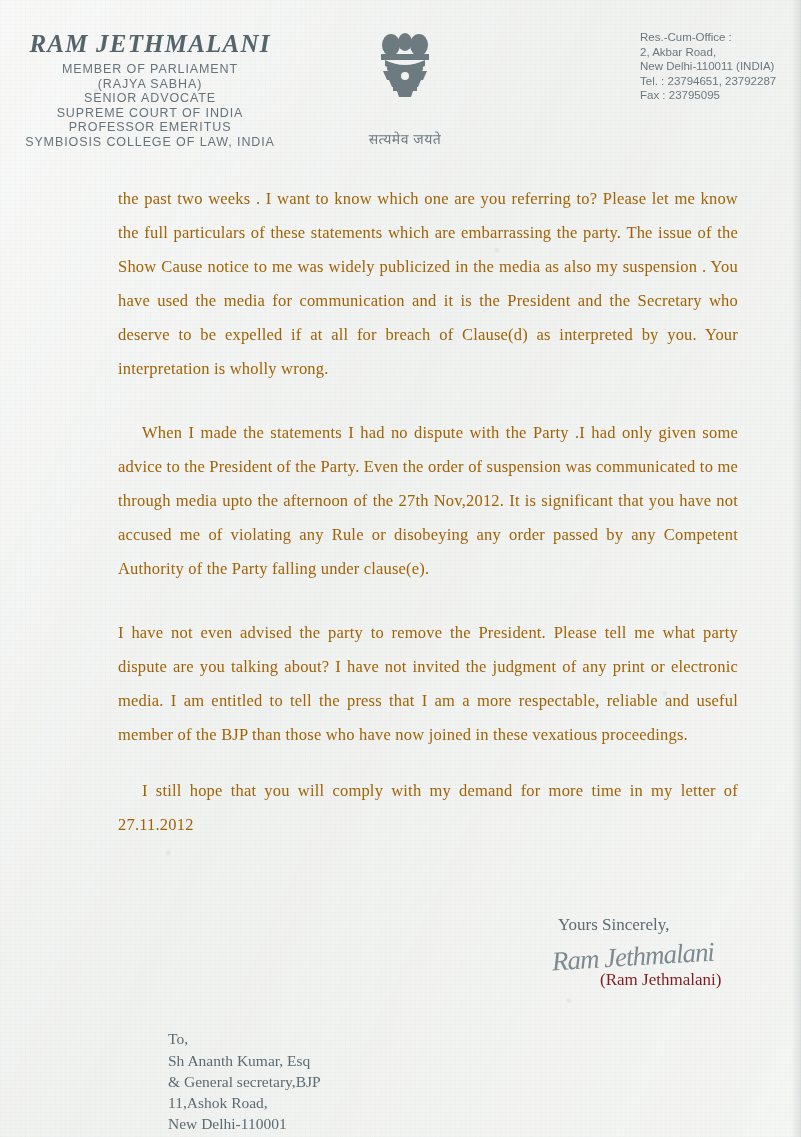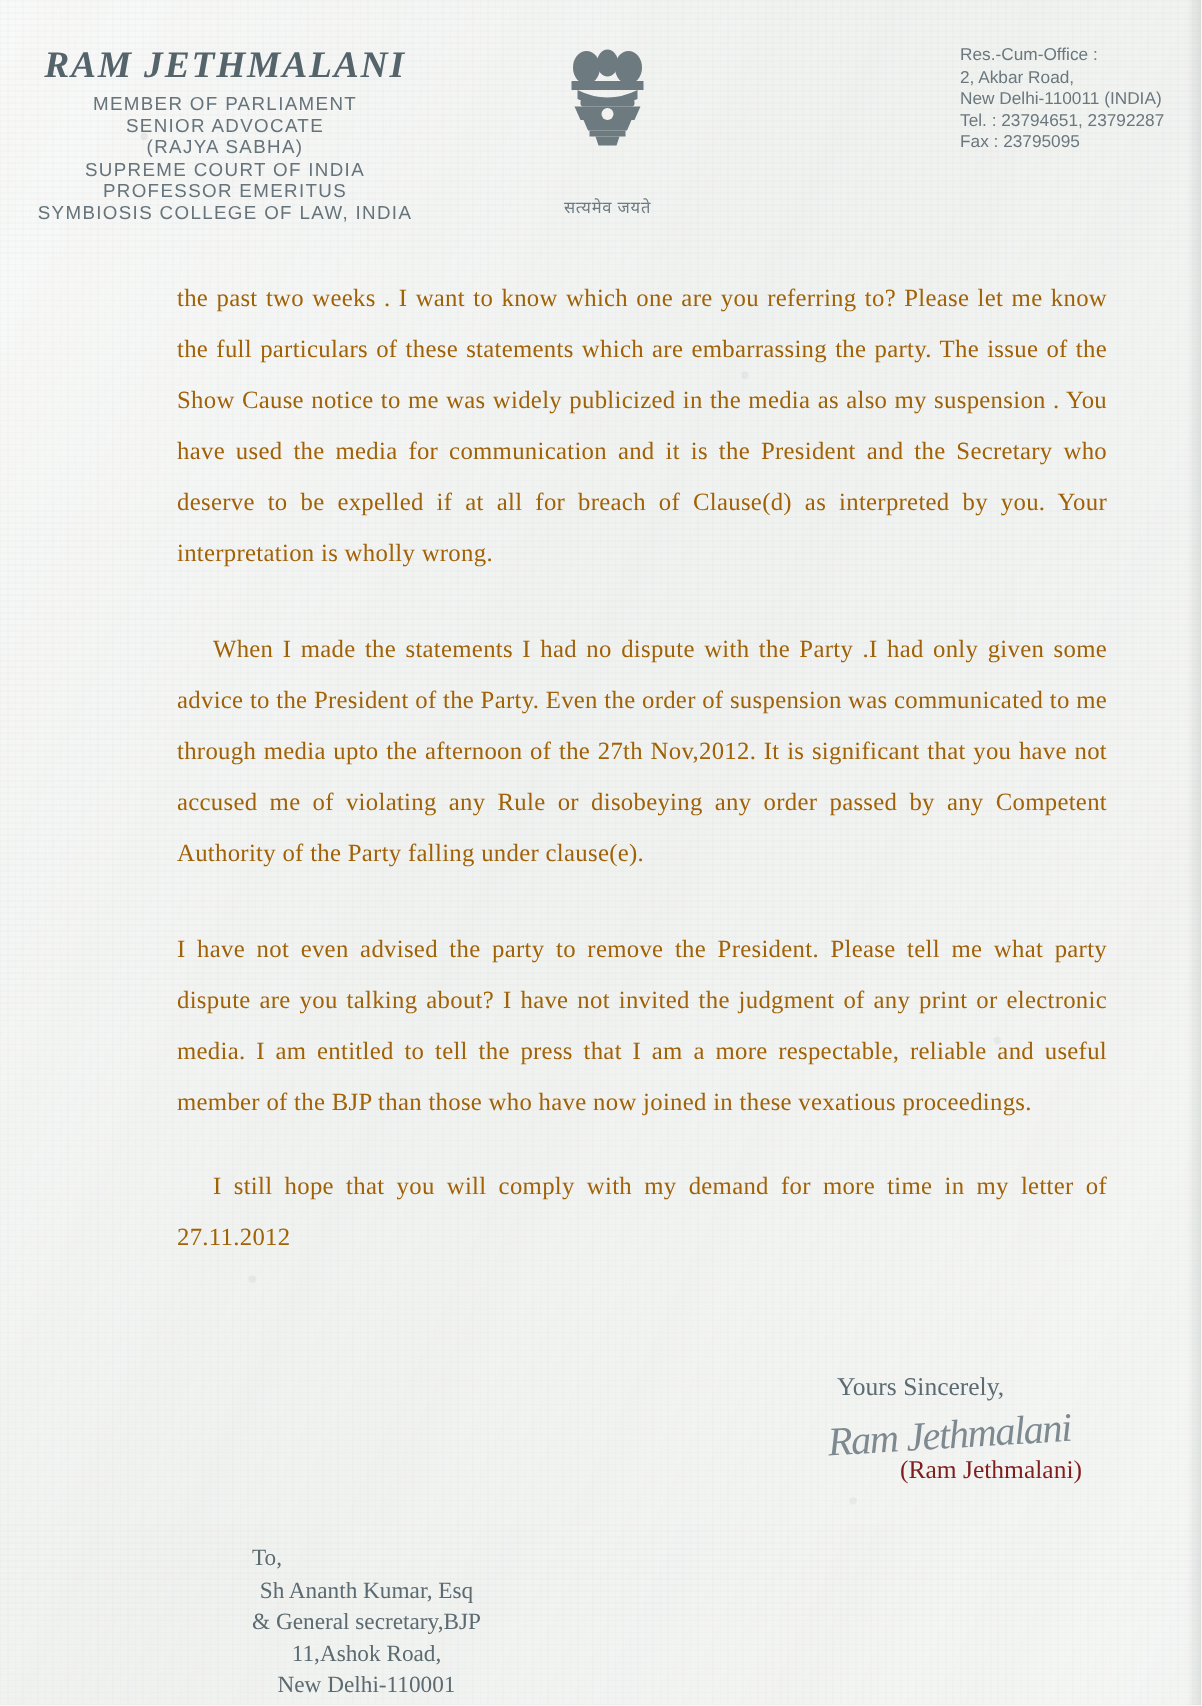--- a/index.html
+++ b/index.html
@@ -90,21 +90,21 @@
     text-align: center;
   }
   .emblem-glyph {
     font-size: 74px;
     line-height: 84px;
     color: #6d7a80;
     letter-spacing: -2px;
   }
   .emblem-motto {
     font-family: "Liberation Sans", sans-serif;
-    font-size: 11px;
+    font-size: 14px;
     color: #6d7a80;
     letter-spacing: 0.5px;
     margin-top: 2px;
   }
   .lh-right {
     position: absolute;
     left: 640px;
     top: 6px;
     width: 170px;
     font-family: "Liberation Sans", sans-serif;
@@ -172,21 +172,21 @@
     left: 168px;
     top: 1028px;
     font-family: "Liberation Serif", serif;
     font-size: 15.5px;
     line-height: 21px;
     color: #5c6a71;
   }
   .addressee .to-label {
     margin-bottom: 1px;
   }
-  .addr-line { white-space: nowrap; text-align: center; }
+  .addr-line { white-space: nowrap; }
 
   .edge-shadow {
     position: absolute;
     right: 0;
     top: 0;
     width: 10px;
     height: 1137px;
     background: linear-gradient(90deg, rgba(0,0,0,0) 0%, rgba(120,130,130,0.18) 100%);
     z-index: 5;
     pointer-events: none;
@@ -197,22 +197,22 @@
 
 <div class="page">
 
   <div class="layer">
 
     <div class="letterhead">
 
       <div class="lh-left">
         <div class="lh-name">RAM JETHMALANI</div>
         <div class="lh-sub">MEMBER OF PARLIAMENT</div>
+        <div class="lh-sub">(RAJYA SABHA)</div>
         <div class="lh-sub">SENIOR ADVOCATE</div>
-        <div class="lh-sub">(RAJYA SABHA)</div>
         <div class="lh-sub">SUPREME COURT OF INDIA</div>
         <div class="lh-sub">PROFESSOR EMERITUS</div>
         <div class="lh-sub">SYMBIOSIS COLLEGE OF LAW, INDIA</div>
       </div>
 
       <div class="lh-emblem">
         <div class="emblem-glyph">
           <svg width="88" height="86" viewBox="0 0 88 86" aria-hidden="true">
             <g fill="#6d7a80">
 

